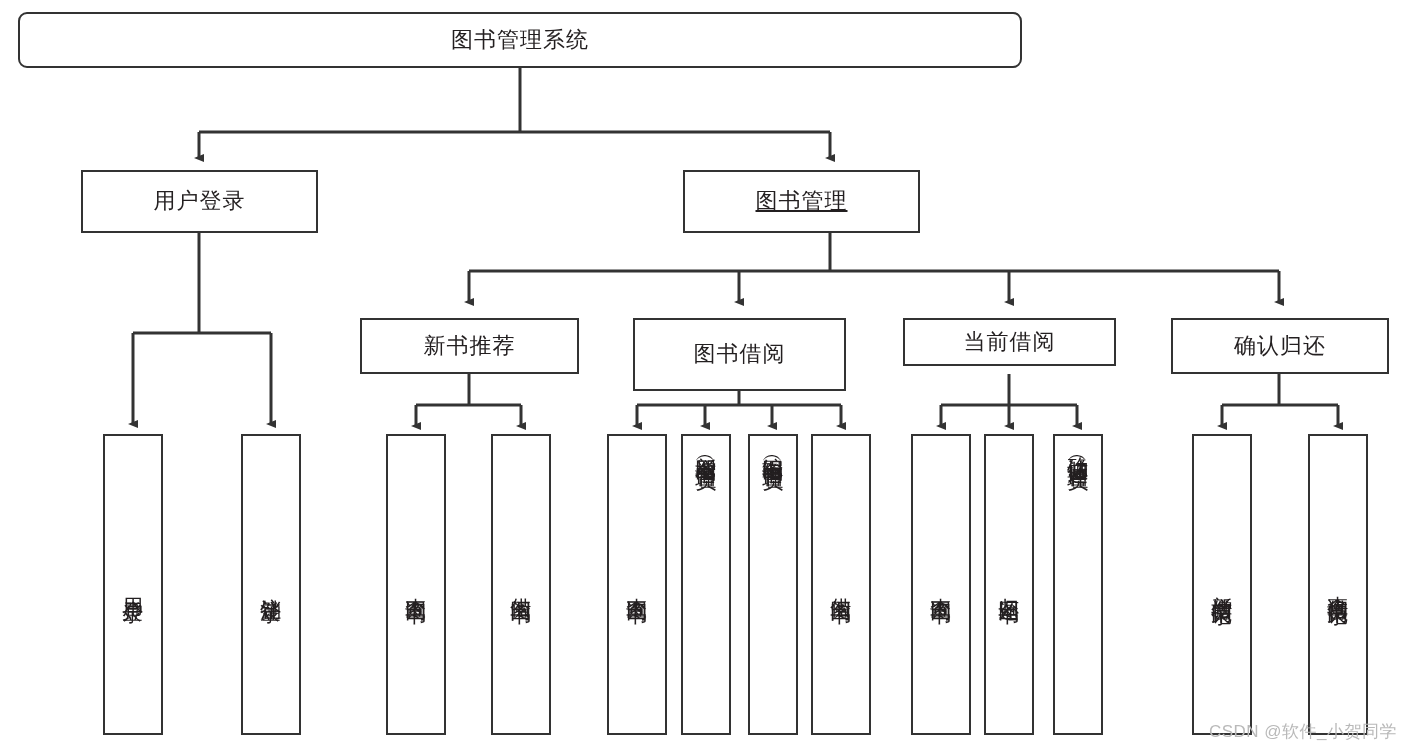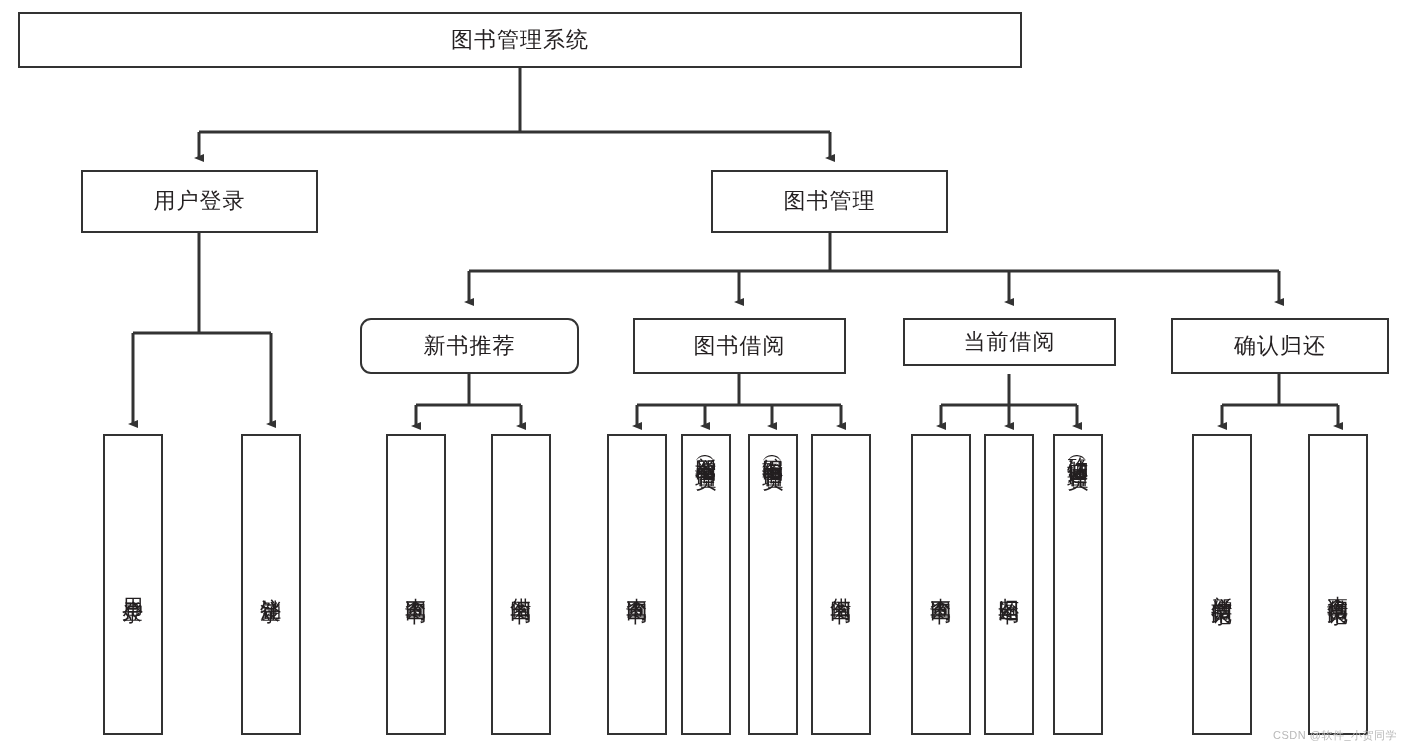--- a/index.html
+++ b/index.html
@@ -50,21 +50,21 @@
     justify-content: center;
     align-items: center;
   }
   .node.vertical.top-aligned {
     justify-content: flex-start;
   }
   #watermark {
     position: absolute;
     right: 8px;
     bottom: 4px;
-    font-size: 11px;
+    font-size: 17px;
     color: #b9b9b9;
     letter-spacing: 0.5px;
     white-space: nowrap;
     pointer-events: none;
     text-align: right;
   }
 </style>
 </head>
 <body>
 
@@ -113,27 +113,27 @@
       <path d="M 1009,405 L 1009,426" marker-end="url(#arrow)"></path>
       <path d="M 1077,405 L 1077,426" marker-end="url(#arrow)"></path>
 
       <path d="M 1279,374 L 1279,405"></path>
       <path d="M 1222,405 L 1338,405"></path>
       <path d="M 1222,405 L 1222,426" marker-end="url(#arrow)"></path>
       <path d="M 1338,405 L 1338,426" marker-end="url(#arrow)"></path>
     </g>
   </svg>
 
-  <div class="node horizontal" style="left:18px; top:12px; width:1004px; height:56px;">图书管理系统</div>
+  <div class="node horizontal" style="left:18px; top:12px; width:1004px; height:56px;border-radius:9px;">图书管理系统</div>
 
   <div class="node horizontal" style="left:81px; top:170px; width:237px; height:63px;">用户登录</div>
-  <div class="node horizontal" style="left:711px; top:170px; width:237px; height:63px;">图书管理</div>
+  <div class="node horizontal" style="left:683px; top:170px; width:237px; height:63px;text-decoration:underline;">图书管理</div>
 
-  <div class="node horizontal" style="left:360px; top:318px; width:219px; height:56px;border-radius:11px;">新书推荐</div>
-  <div class="node horizontal" style="left:633px; top:318px; width:213px; height:56px;">图书借阅</div>
+  <div class="node horizontal" style="left:360px; top:318px; width:219px; height:56px;">新书推荐</div>
+  <div class="node horizontal" style="left:633px; top:318px; width:213px; height:73px;">图书借阅</div>
   <div class="node horizontal" style="left:903px; top:318px; width:213px; height:48px;">当前借阅</div>
   <div class="node horizontal" style="left:1171px; top:318px; width:218px; height:56px;">确认归还</div>
 
   <div class="node vertical" style="left:103px; top:434px; width:60px; height:301px;">用户登录</div>
   <div class="node vertical" style="left:241px; top:434px; width:60px; height:301px;">注销登录</div>
 
   <div class="node vertical" style="left:386px; top:434px; width:60px; height:301px;">查询图书</div>
   <div class="node vertical" style="left:491px; top:434px; width:60px; height:301px;">借阅图书</div>
 
   <div class="node vertical" style="left:607px; top:434px; width:60px; height:301px;">查询图书</div>

